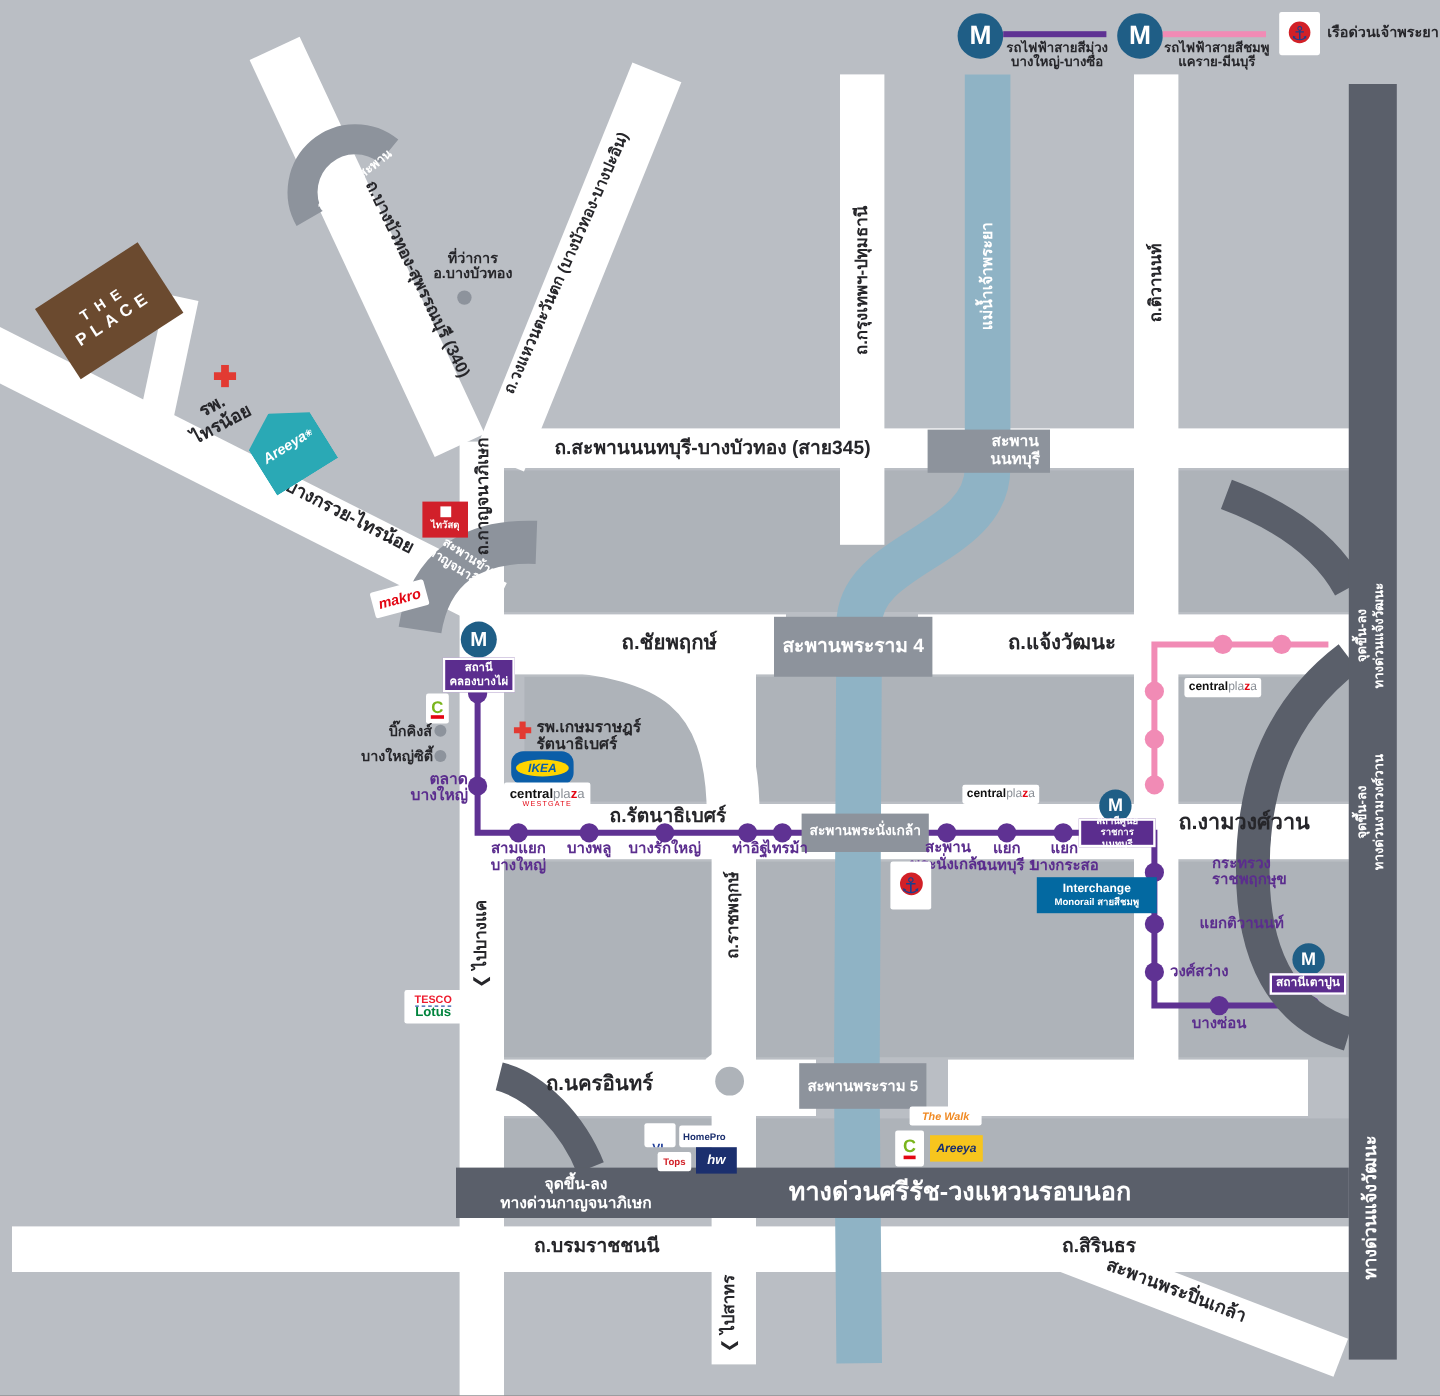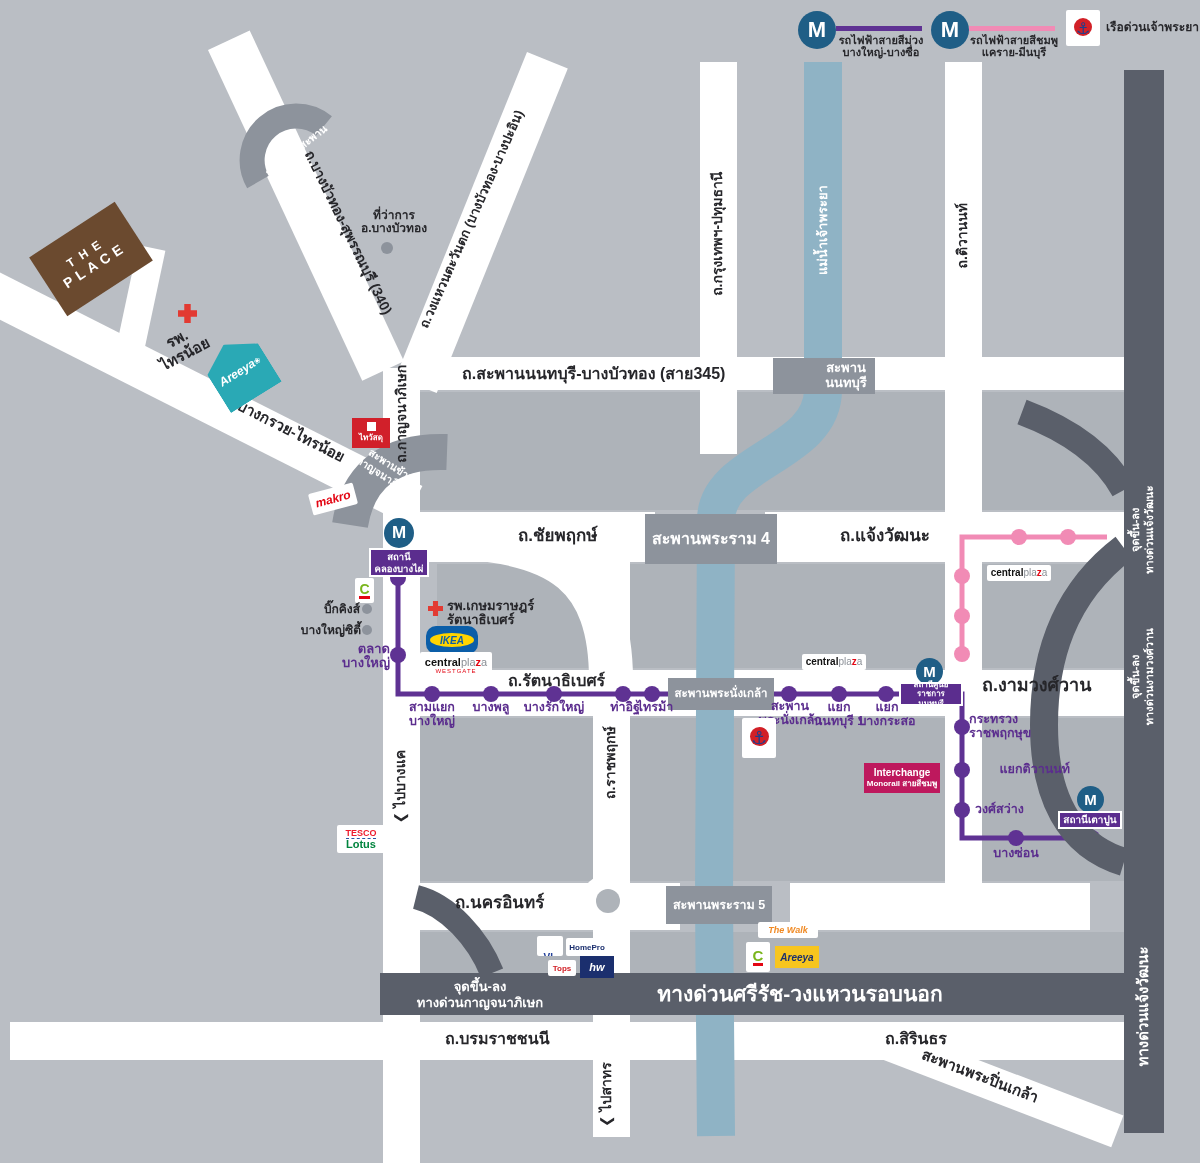--- a/index.html
+++ b/index.html
@@ -284,22 +284,22 @@
   <div class="plabel" style="left:899px;top:682px;width:64px;height:24px;font-size:8px;">
     <span>สถานีศูนย์ราชการ</span>
     <span>นนทบุรี</span>
   </div>
   <div class="m-icon" style="left:1077px;top:786px;width:27px;height:27px;font-size:15px;">
     <span>M</span>
   </div>
   <div class="plabel" style="left:1058px;top:811px;width:64px;height:18px;font-size:10px;">
     <span>สถานีเตาปูน</span>
   </div>
-  <div class="abs" style="left:864px;top:731px;width:76px;height:30px;background:#be185d;color:#fff;font-weight:bold;text-align:center;
-              display:flex;flex-direction:column;justify-content:center;line-height:1.2;margin-top:32px;">
+  <div class="abs" style="left:864px;top:731px;width:100px;height:30px;background:#0369a1;color:#fff;font-weight:bold;text-align:center;
+              display:flex;flex-direction:column;justify-content:center;line-height:1.2;">
     <span style="font-size:10px;">Interchange</span>
     <span style="font-size:8px;">Monorail สายสีชมพู</span>
   </div>
 
   <div class="st two" style="left:334px;top:642px;width:56px;text-align:right;font-size:13px;">
     <span>ตลาด</span>
     <span>บางใหญ่</span>
   </div>
   <div class="st two" style="left:400px;top:701px;width:64px;">
     <span>สามแยก</span>
@@ -314,21 +314,21 @@
     <span>พระนั่งเกล้า</span>
   </div>
   <div class="st two" style="left:809px;top:701px;width:60px;">
     <span>แยก</span>
     <span>นนทบุรี 1</span>
   </div>
   <div class="st two" style="left:856px;top:701px;width:62px;">
     <span>แยก</span>
     <span>บางกระสอ</span>
   </div>
-  <div class="st two" style="left:969px;top:713px;width:90px;text-align:left;">
+  <div class="st two" style="left:1010px;top:713px;width:90px;text-align:left;">
     <span>กระทรวง</span>
     <span>ราชพฤกษุข</span>
   </div>
   <div class="st" style="left:975px;top:763px;width:95px;text-align:right;">แยกติวานนท์</div>
   <div class="st" style="left:975px;top:803px;width:85px;text-align:left;">วงศ์สว่าง</div>
   <div class="st" style="left:986px;top:847px;width:60px;">บางซ่อน</div>
 
   <div class="logo" style="left:742px;top:718px;width:34px;height:40px;">
     <div style="position:absolute;width:19px;height:19px;border-radius:50%;background:#d22027;top:9px;"></div>
     <span style="position:relative;color:#1b3f8f;font-size:18px;">⚓</span>

